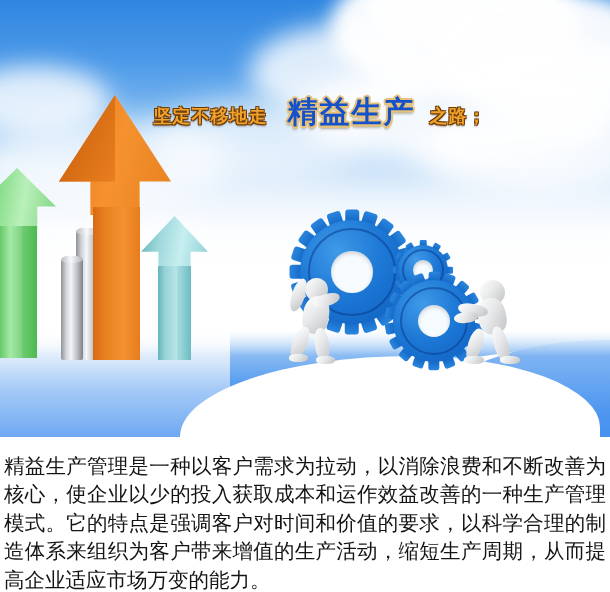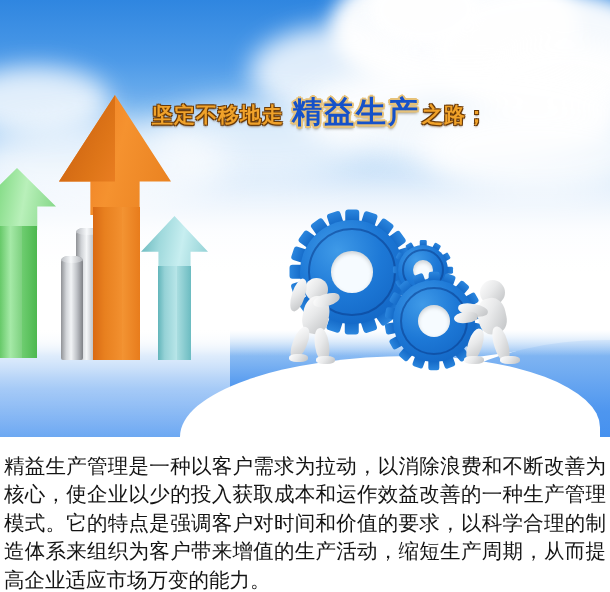--- a/index.html
+++ b/index.html
@@ -182,35 +182,35 @@
     text-align:center;
     font-family:"DejaVu Sans","Liberation Sans",sans-serif;
     font-weight:bold;
     line-height:1.06;
     white-space:nowrap;
   }
   .t-line{display:block;}
   .t-line.l1{padding-left:30px;}
   .t-line.l2{padding-left:62px;margin-top:3px;}
   .t-sm{
-    font-size:21px;
+    font-size:18px;
     color:#f0a22a;
     letter-spacing:1px;
     text-shadow:
       -1px -1px 0 #6b3a07, 1px -1px 0 #6b3a07,
       -1px  1px 0 #6b3a07, 1px  1px 0 #6b3a07,
       0 2px 2px rgba(80,40,5,.55);
     vertical-align:baseline;
     font-family:Liberation Serif, serif;
   }
   .t-big{
     font-size:30px;
     color:#1551c9;
     letter-spacing:2px;
-    margin:0 2px;
+    margin:0 14px;
     text-shadow:
       -1.5px -1.5px 0 #e6c27a, 1.5px -1.5px 0 #e6c27a,
       -1.5px  1.5px 0 #e6c27a, 1.5px  1.5px 0 #e6c27a,
       -2px 0 0 #e6c27a, 2px 0 0 #e6c27a,
       0 -2px 0 #e6c27a, 0 2px 0 #e6c27a,
       0 3px 3px rgba(40,30,10,.5);
     vertical-align:baseline;
     padding-left:6px;
   }
 

